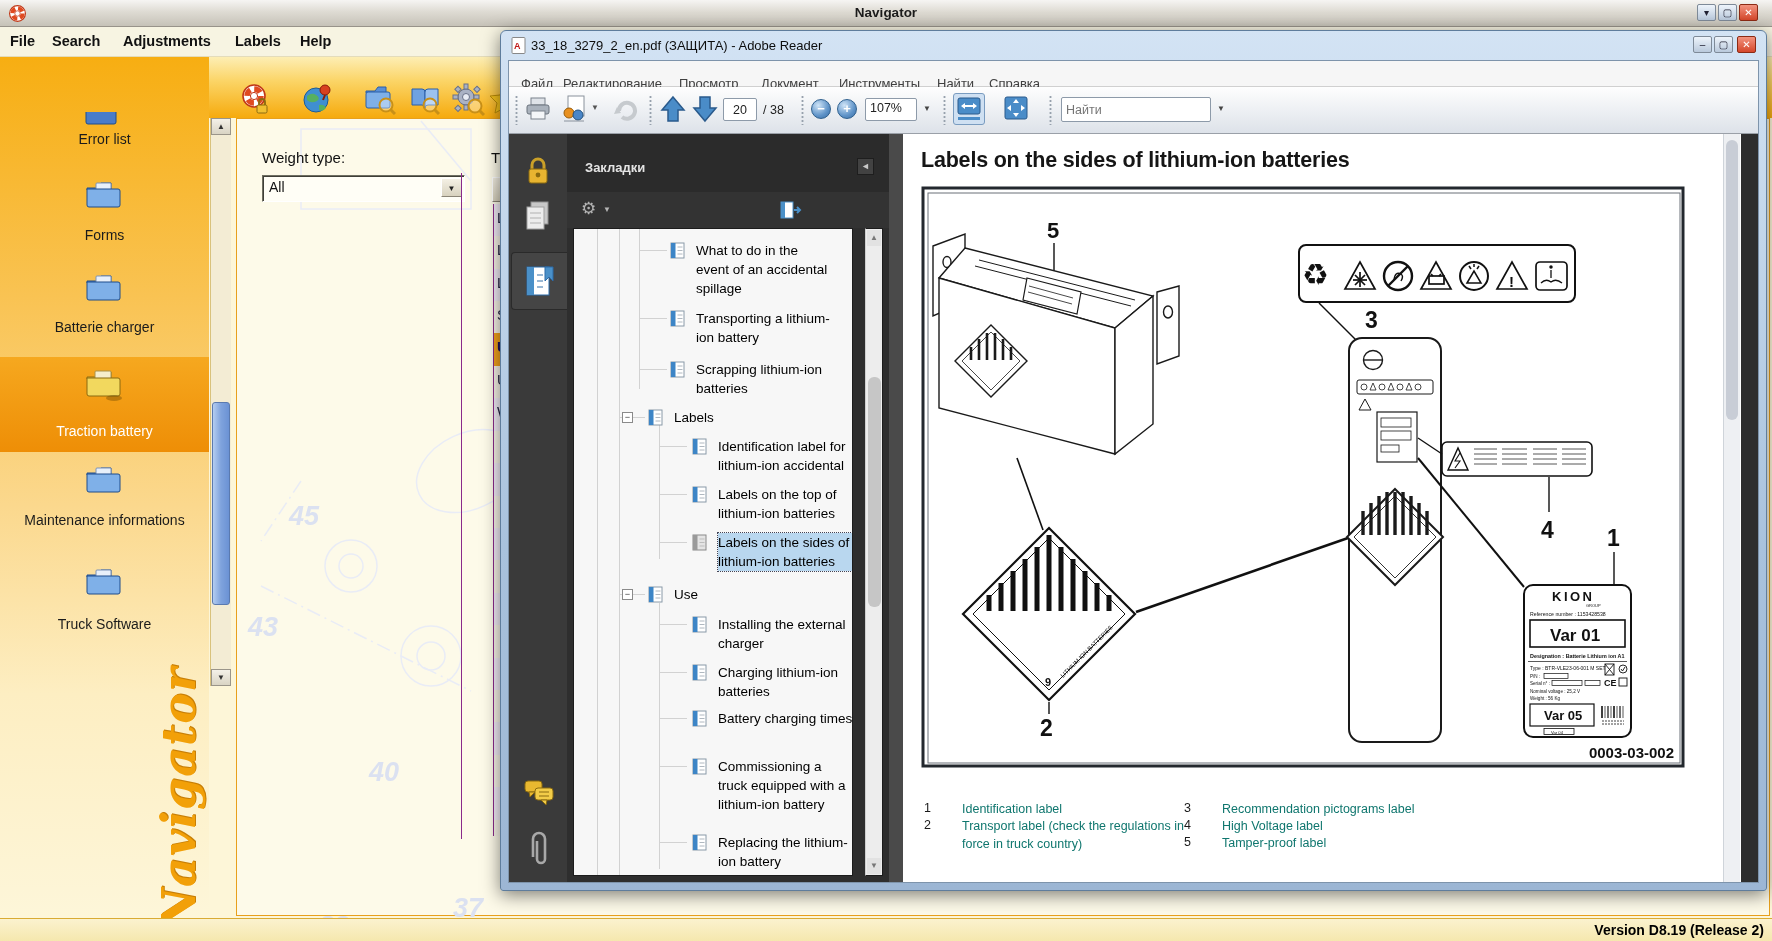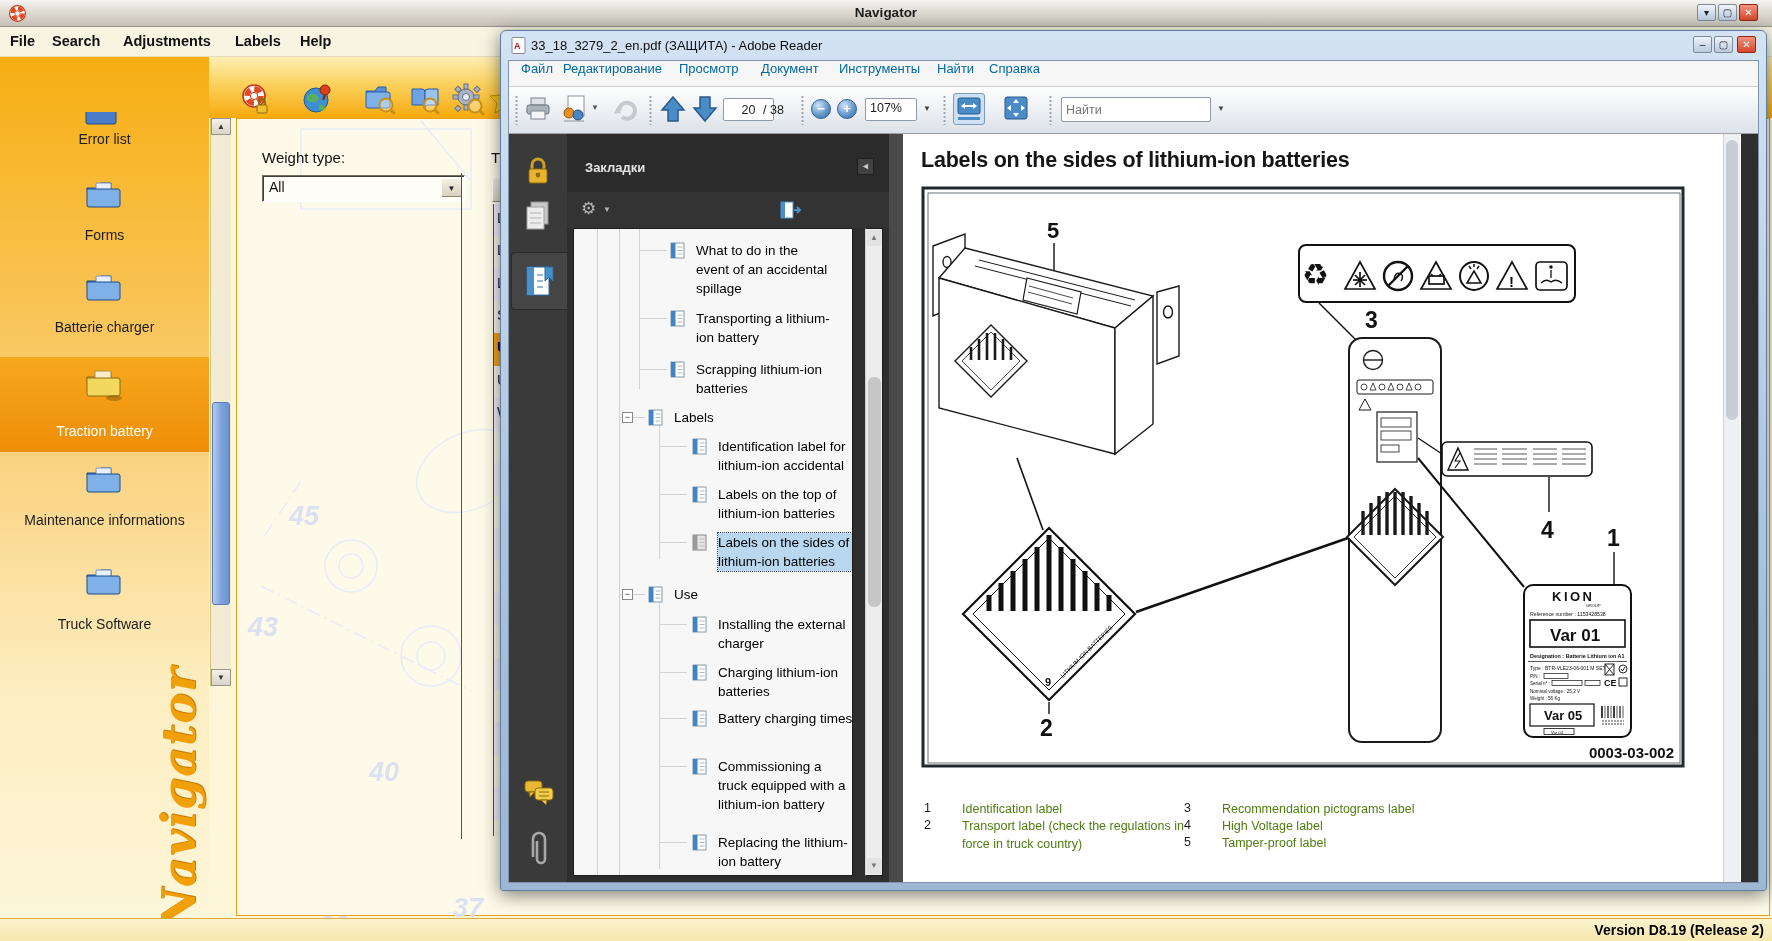--- a/index.html
+++ b/index.html
@@ -60,21 +60,21 @@
   
   .adobe { left:500px; top:30px; width:1267px; height:861px;
     background:linear-gradient(180deg,#d3e3f4,#a9c2dd 60%,#9cb6d4);
     border:1px solid #5f7d9c; border-radius:6px 6px 3px 3px;
     box-shadow:0 4px 18px rgba(0,0,0,.5); }
   .adobe-title { left:30px; top:7px; font-size:13px; color:#0d0d0d; }
   .adobe-body { left:7px; top:29px; width:1251px; height:823px; background:#f4f4f4;
     border:1px solid #7e94ab; }
   .adobe-menubar { left:0; top:0; width:1249px; height:26px; background:#f6f6f6;
     border-bottom:1px solid #d0d0d0; }
-  .adobe-menu-item { top:0; font-size:13px; color:#0369a1; }
+  .adobe-menu-item { top:15px; font-size:13px; color:#404040; }
   .adobe-toolbar { left:0; top:26px; width:1249px; height:47px;
     background:linear-gradient(#fefefe,#dde2e9); border-bottom:1px solid #9aa0a8; }
   .dotsep { top:8px; width:3px; height:30px;
     background-image:radial-gradient(circle,#97a1ad 1px,transparent 1.2px);
     background-size:3px 4px; }
   .tb-input { border:1px solid #8d9aa9; border-radius:2px; background:#fff;
     font-size:12.5px; color:#222; padding:2px 4px; }
   .tb-text { font-size:12.5px; color:#222; }
   .roundbtn { width:20px; height:20px; border-radius:50%;
     background:radial-gradient(circle at 35% 30%,#cfe4f7,#5f93c8 60%,#3a6ea5);
@@ -107,21 +107,21 @@
   .tree-sb-btn { position:absolute; left:1px; width:14px; height:16px; background:#e2e2e2;
     font-size:8px; color:#777; text-align:center; line-height:15px; }
   .tree-thumb { position:absolute; left:2px; width:13px; background:#c6c6c6; border-radius:6px; }
   .splitter { left:380px; top:0; width:14px; height:748px; background:#4a4a4a; }
 
   .pdf-pane { left:394px; top:0; width:838px; height:748px; background:#fff; }
   .pdf-heading { left:18px; top:14px; font-size:21.5px; font-weight:bold; color:#161616;
     letter-spacing:-0.2px; }
   .figure { left:18px; top:52px; width:765px; height:584px; }
   .legend-num { position:absolute; font-size:12.5px; color:#1a1a1a; }
-  .legend-text { position:absolute; font-size:12.5px; line-height:17.5px; color:#4d7c0f; }
+  .legend-text { position:absolute; font-size:12.5px; line-height:17.5px; color:#0f766e; }
   .pane-sb { left:820px; top:0; width:17px; height:748px; background:#eef0f3;
     border-left:1px solid #cfd4da; }
   .pane-thumb { position:absolute; left:2px; top:6px; width:12px; height:280px;
     background:#c8cdd6; border-radius:6px; }
 </style>
 </head>
 <body>
 
 <div class="abs nav-titlebar">
   <svg class="abs" style="left:8px;top:4px" width="19" height="19" viewBox="0 0 24 24">
@@ -335,21 +335,21 @@
         <path d="M6,16 a8,8 0 1 1 3,6" fill="none" stroke="#c6cace" stroke-width="4"></path>
         <path d="M4,12 l4,6 -7,1z" fill="#c6cace"></path>
       </svg>
       <div class="abs dotsep" style="left:140px"></div>
       <svg class="abs" style="left:150px;top:8px" width="28" height="28" viewBox="0 0 28 28">
         <path d="M14,2 L25,15 H19 V26 H9 V15 H3 Z" fill="#4a8cc8" stroke="#2a5a8c" stroke-width="1.5"></path>
       </svg>
       <svg class="abs" style="left:182px;top:8px" width="28" height="28" viewBox="0 0 28 28">
         <path d="M14,26 L25,13 H19 V2 H9 V13 H3 Z" fill="#4a8cc8" stroke="#2a5a8c" stroke-width="1.5"></path>
       </svg>
-      <input class="abs tb-input" style="left: 214px; top: 11px; width: 51px; height: 23px; text-align: center;" readonly="" value="20">
+      <input class="abs tb-input" style="left: 214px; top: 11px; width: 34px; height: 23px; text-align: center;" readonly="" value="20">
       <div class="abs tb-text" style="left:254px;top:16px">/ 38</div>
       <div class="abs dotsep" style="left:292px"></div>
       <div class="abs roundbtn" style="left:302px;top:12px">−</div>
       <div class="abs roundbtn" style="left:328px;top:12px">+</div>
       <div class="abs tb-input" style="left:356px;top:11px;width:52px;height:23px">107%</div>
       <div class="abs" style="left:414px;top:17px;font-size:8px;color:#444">▼</div>
       <div class="abs dotsep" style="left:434px"></div>
       <div class="abs fitbtn sel" style="left:444px;top:6px">
         <svg width="30" height="30" viewBox="0 0 30 30">
           <rect x="4" y="4" width="22" height="16" rx="2" fill="#4a8cc8" stroke="#2a5a8c"></rect>

